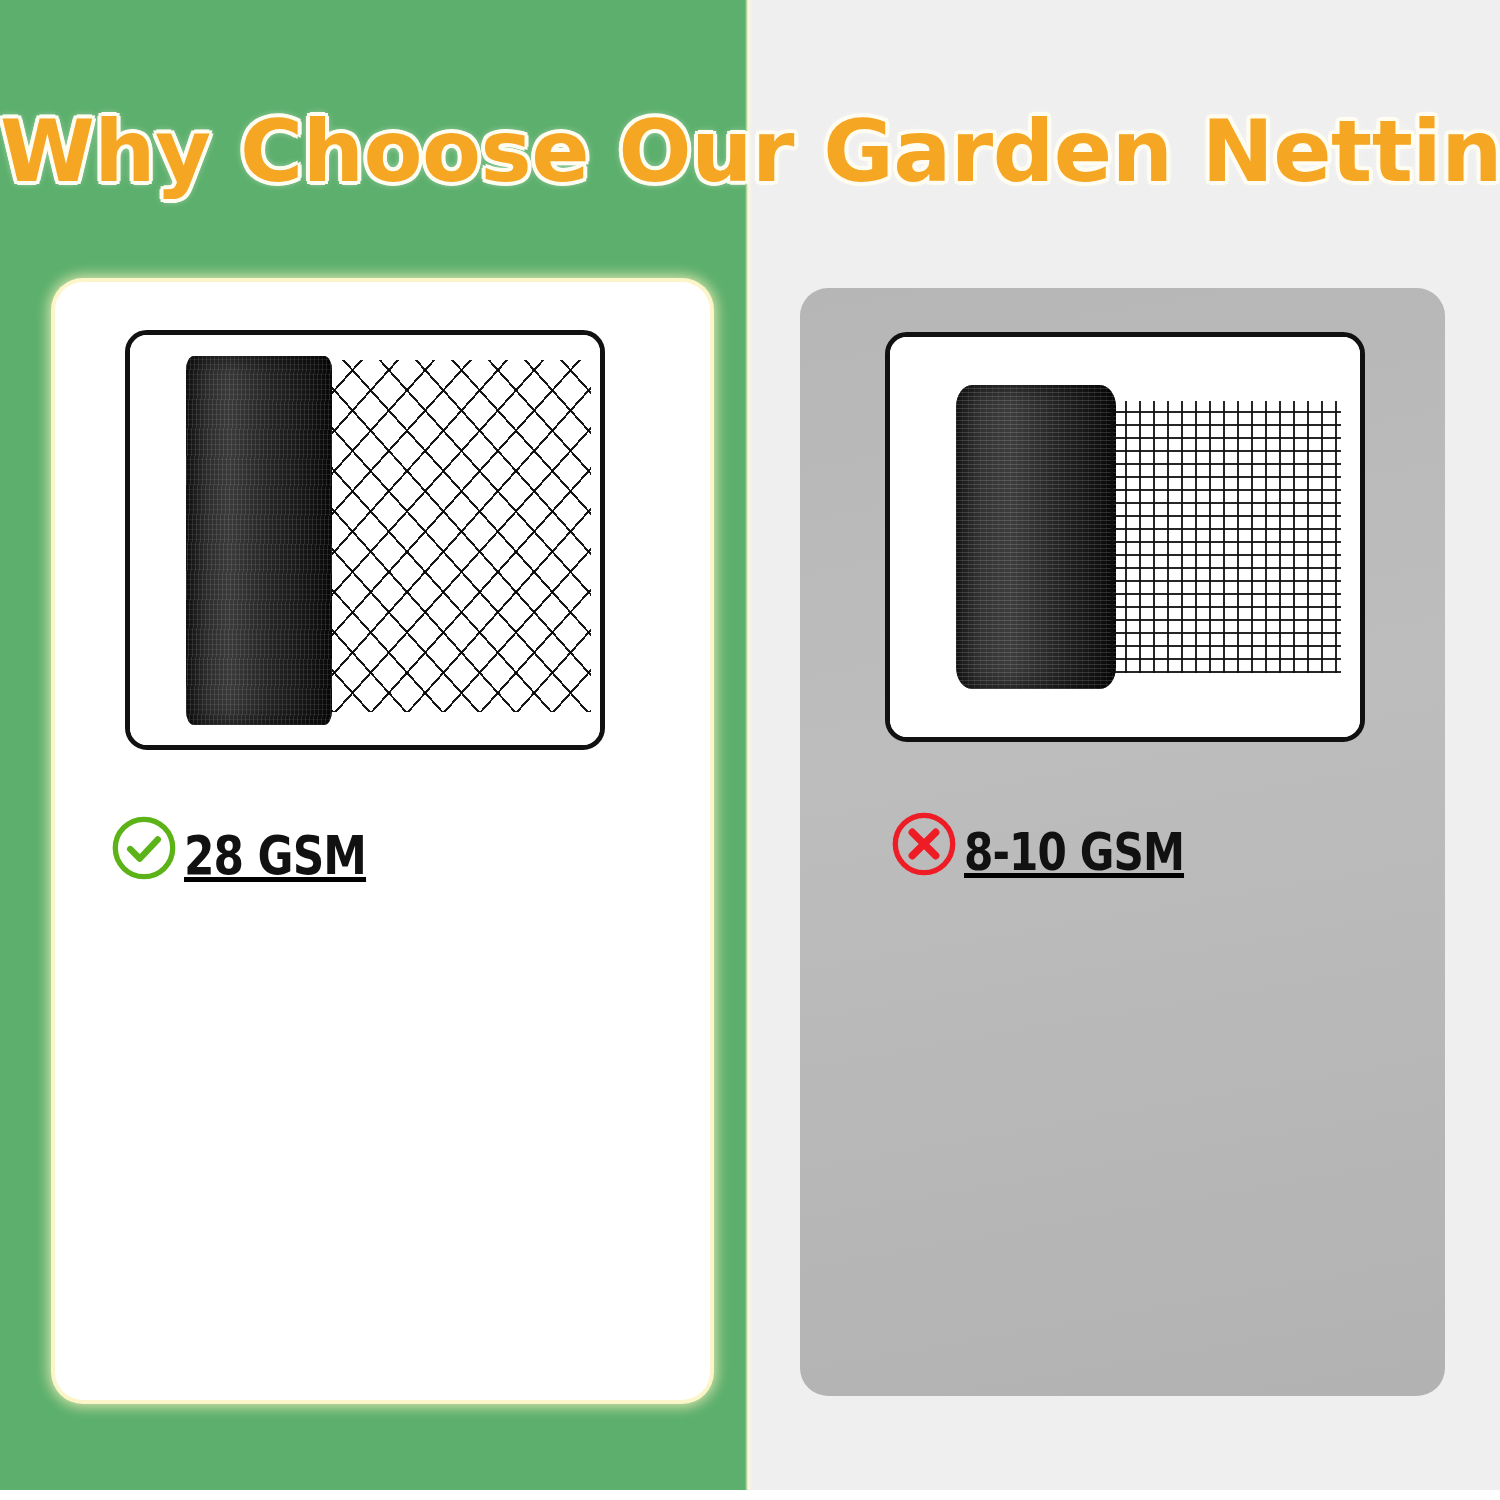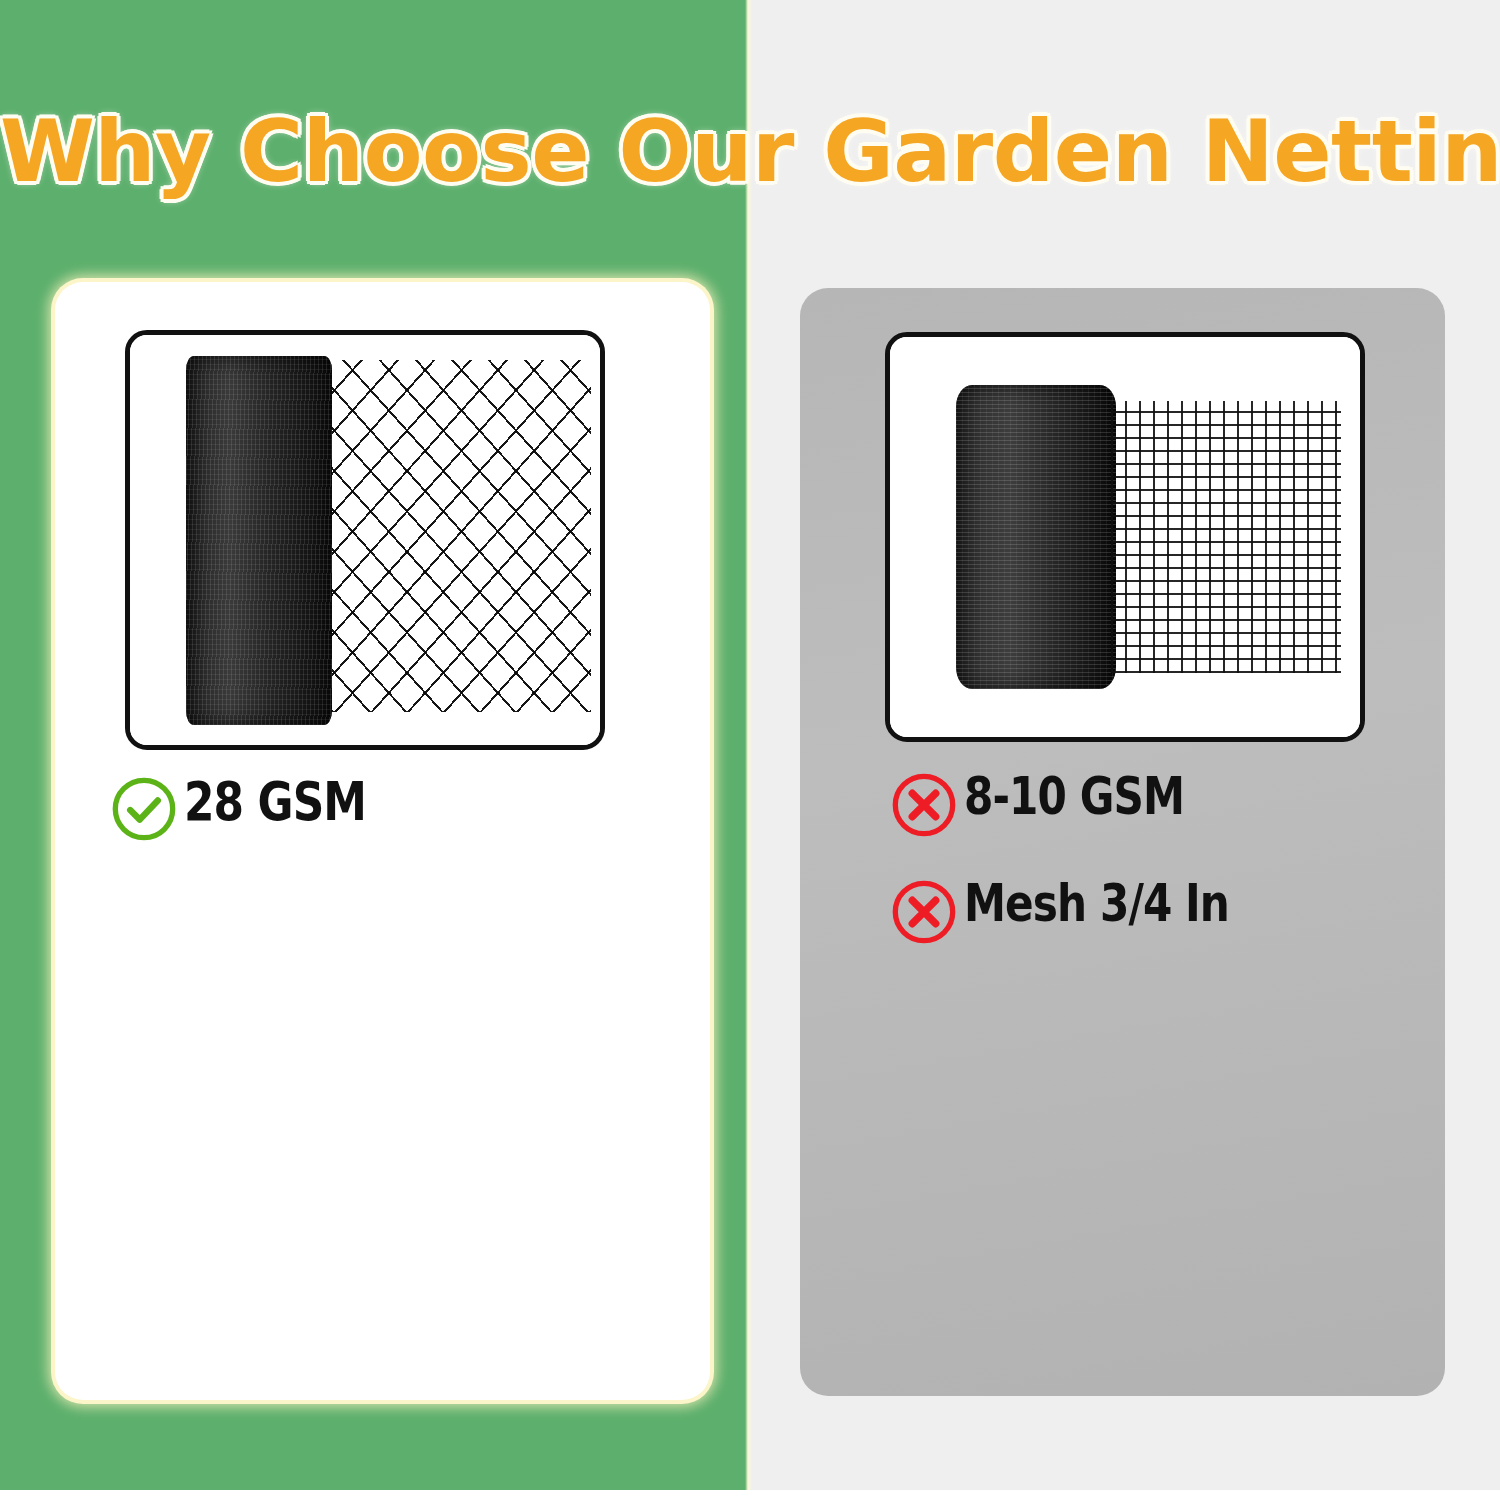--- a/index.html
+++ b/index.html
@@ -91,21 +91,21 @@
     background:
       repeating-linear-gradient(90deg, rgba(15,15,15,.9) 0 2px, rgba(255,255,255,0) 2px 14px),
       repeating-linear-gradient(0deg, rgba(15,15,15,.9) 0 2px, rgba(255,255,255,0) 2px 13px);
   }
 
   
   .list{position:absolute;}
   .list-left{left:110px;top:775px;width:620px;}
   .list-right{left:890px;top:771px;width:560px;}
 
-  .row{display:flex;align-items:flex-start;height:107px;}
+  .row{display:flex;align-items:flex-end;height:107px;text-decoration:underline;}
   .row .ico{flex:0 0 auto;width:68px;height:68px;margin-right:6px;}
   .row .ico svg{display:block;width:68px;height:68px;}
   .row .lbl{
     font-family:"DejaVu Sans Condensed","Liberation Sans Narrow","Liberation Sans", sans-serif;
     font-weight:700;font-size:53px;color:#111111;line-height:1;white-space:nowrap;
     letter-spacing:-1px;transform:scaleX(.92);transform-origin:left center;
   }
   .list-right .row .lbl{font-size:51px;}
 </style>
 </head>
@@ -161,28 +161,19 @@
     <div class="row">
       <span class="ico">
         <svg viewBox="0 0 64 64">
             <circle cx="32" cy="32" r="27" fill="none" stroke="#EE1C25" stroke-width="5"></circle>
             <path d="M21 21 L43 43 M43 21 L21 43" fill="none" stroke="#EE1C25" stroke-width="7" stroke-linecap="round"></path>
           </svg>
       </span>
       <span class="lbl">8-10 GSM</span>
     </div>
 
-    <div class="row">
-      <span class="ico">
-        <svg viewBox="0 0 64 64">
-            <circle cx="32" cy="32" r="27" fill="none" stroke="#EE1C25" stroke-width="5"></circle>
-            <path d="M21 21 L43 43 M43 21 L21 43" fill="none" stroke="#EE1C25" stroke-width="7" stroke-linecap="round"></path>
-          </svg>
-      </span>
-      <span class="lbl">Mesh 3/4 In</span>
-    </div>
 
 
 
 
   </div>
 
 </div>
 
 </body></html>

